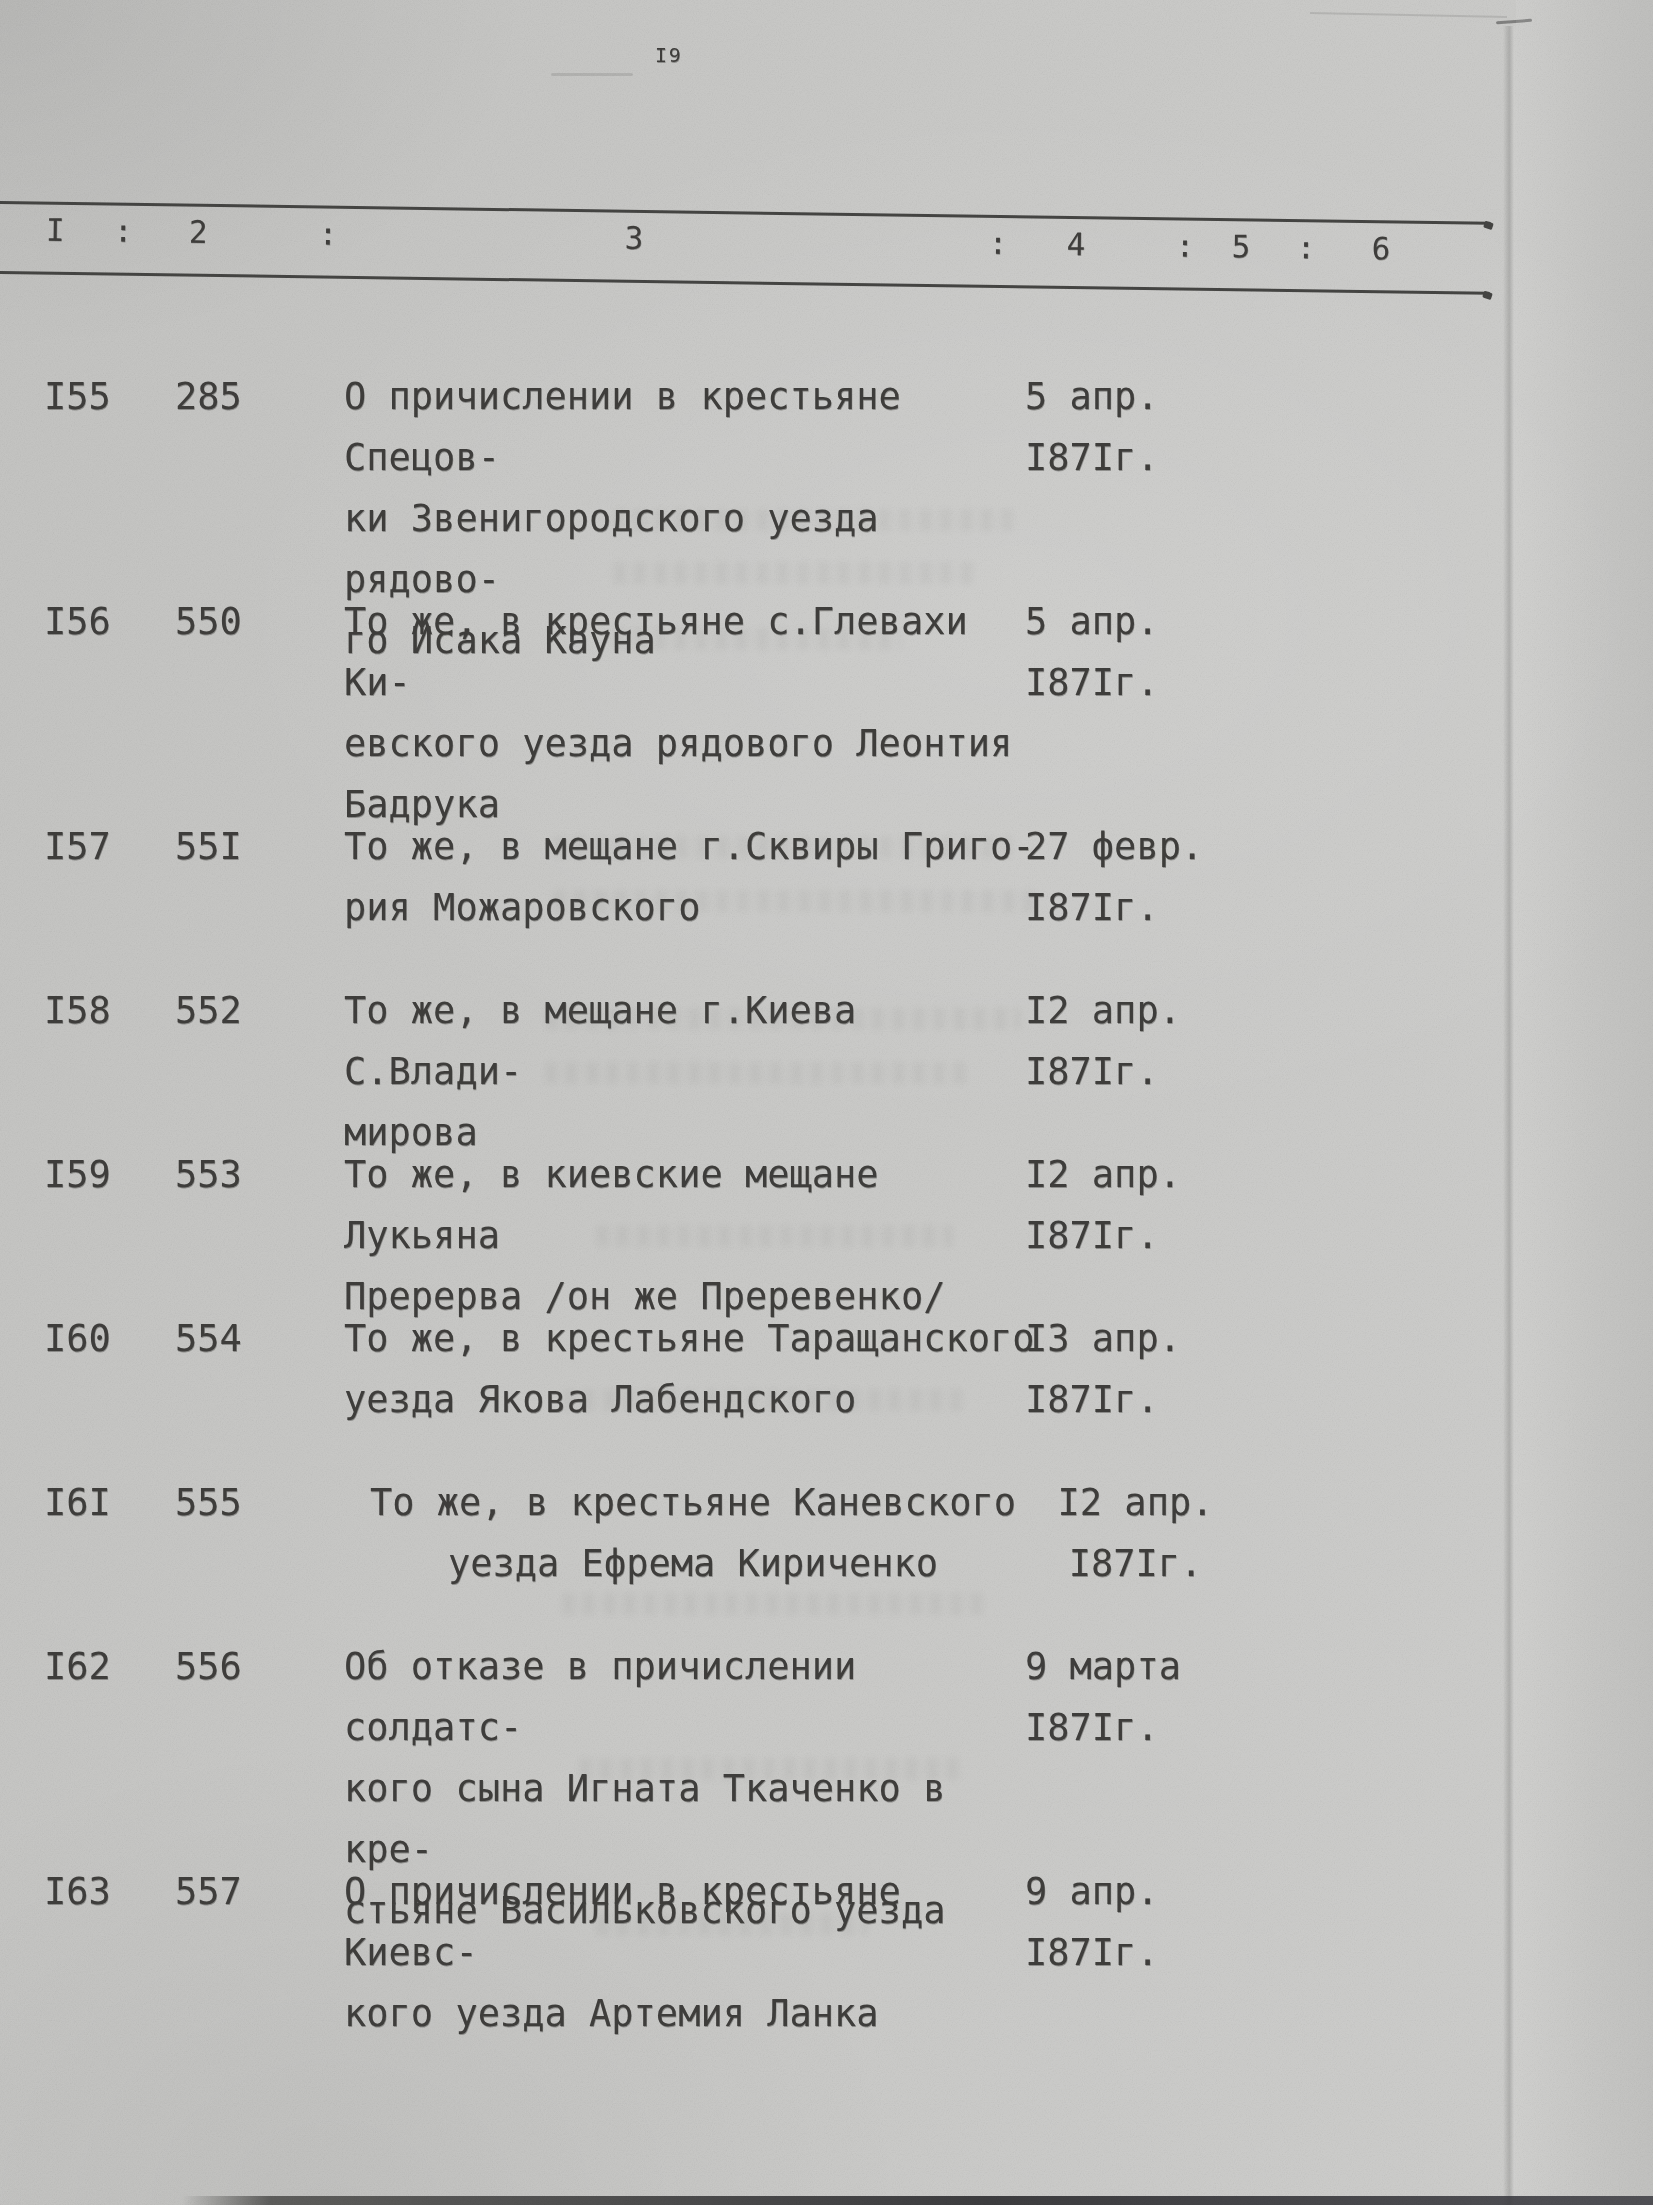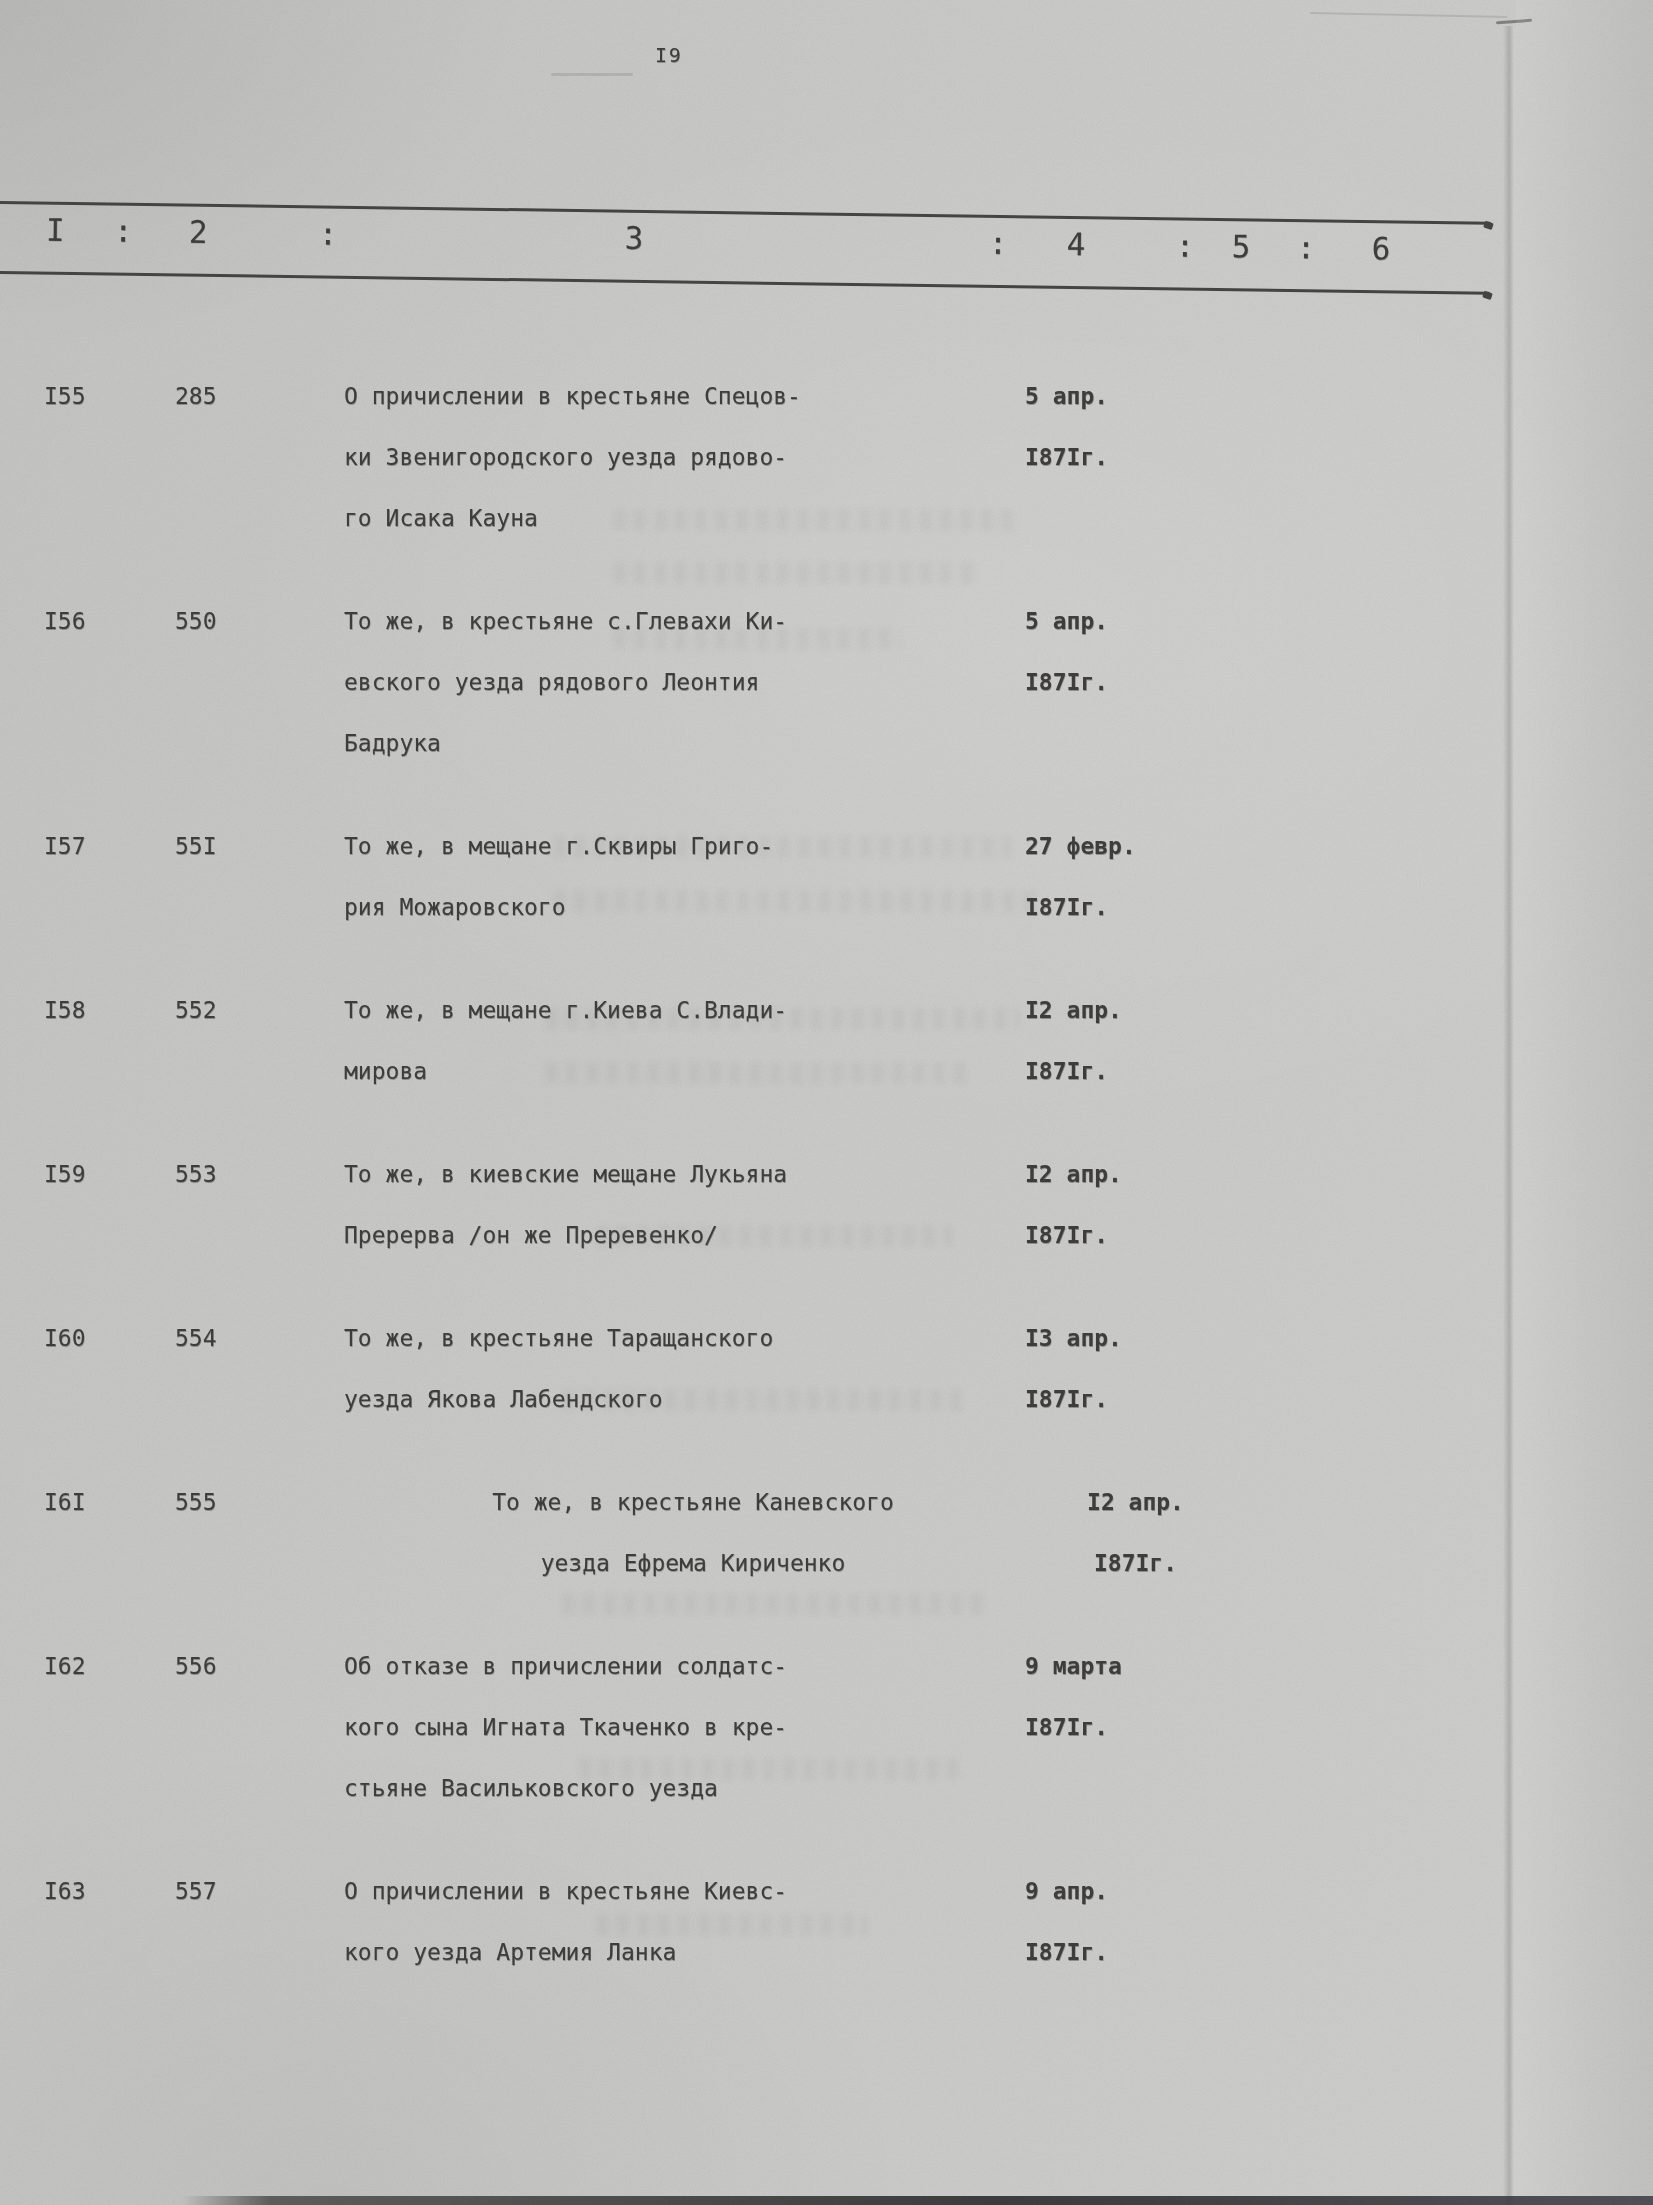--- a/index.html
+++ b/index.html
@@ -61,25 +61,25 @@
   .rule.bottom{top:271px;}
   .rule::after{content:"";position:absolute;right:-1.7px;top:0;width:8.5px;height:6.8px;background:#454543;transform:rotate(18deg);border-radius:1.7px;}
   .hcell{position:absolute;top:211px;font-size:31px;}
   .hc0{left:49px;}  .hc1{left:117px;} .hc2{left:192px;} .hc3{left:322px;}
   .hc4{left:628px;} .hc5{left:992px;}.hc6{left:1070px;}.hc7{left:1179px;}
   .hc8{left:1235px;}.hc9{left:1300px;}.hc10{left:1375px;}
 
   
   .table-body{position:absolute;left:0;top:366px;width:1654px;}
   .row{position:relative;width:1654px;margin-bottom:41px;}
-  .cell{position:absolute;top:0;font-size:23px;line-height:61px;white-space:pre-line;}
+  .cell{position:absolute;top:0;font-size:37px;line-height:61px;white-space:pre-line;}
   .col-no{left:44px;}
   .col-case{left:175px;}
   .col-desc{left:328px;width:698px;margin-left:16px;}
-  .col-date{left:1025px;width:221px;font-weight:bold;}
+  .col-date{left:1025px;width:221px;}
 
   
   .ghost{
     position:absolute;height:22px;border-radius:3.4px;
     background:repeating-linear-gradient(90deg, rgba(88,88,86,0.55) 0 12.8px, rgba(88,88,86,0) 12.8px 20.4px);
     filter:blur(3.4px);opacity:0.10;pointer-events:none;
   }
   .grain{position:absolute;inset:0;mix-blend-mode:multiply;opacity:0.16;pointer-events:none;}
 </style>
 </head>

